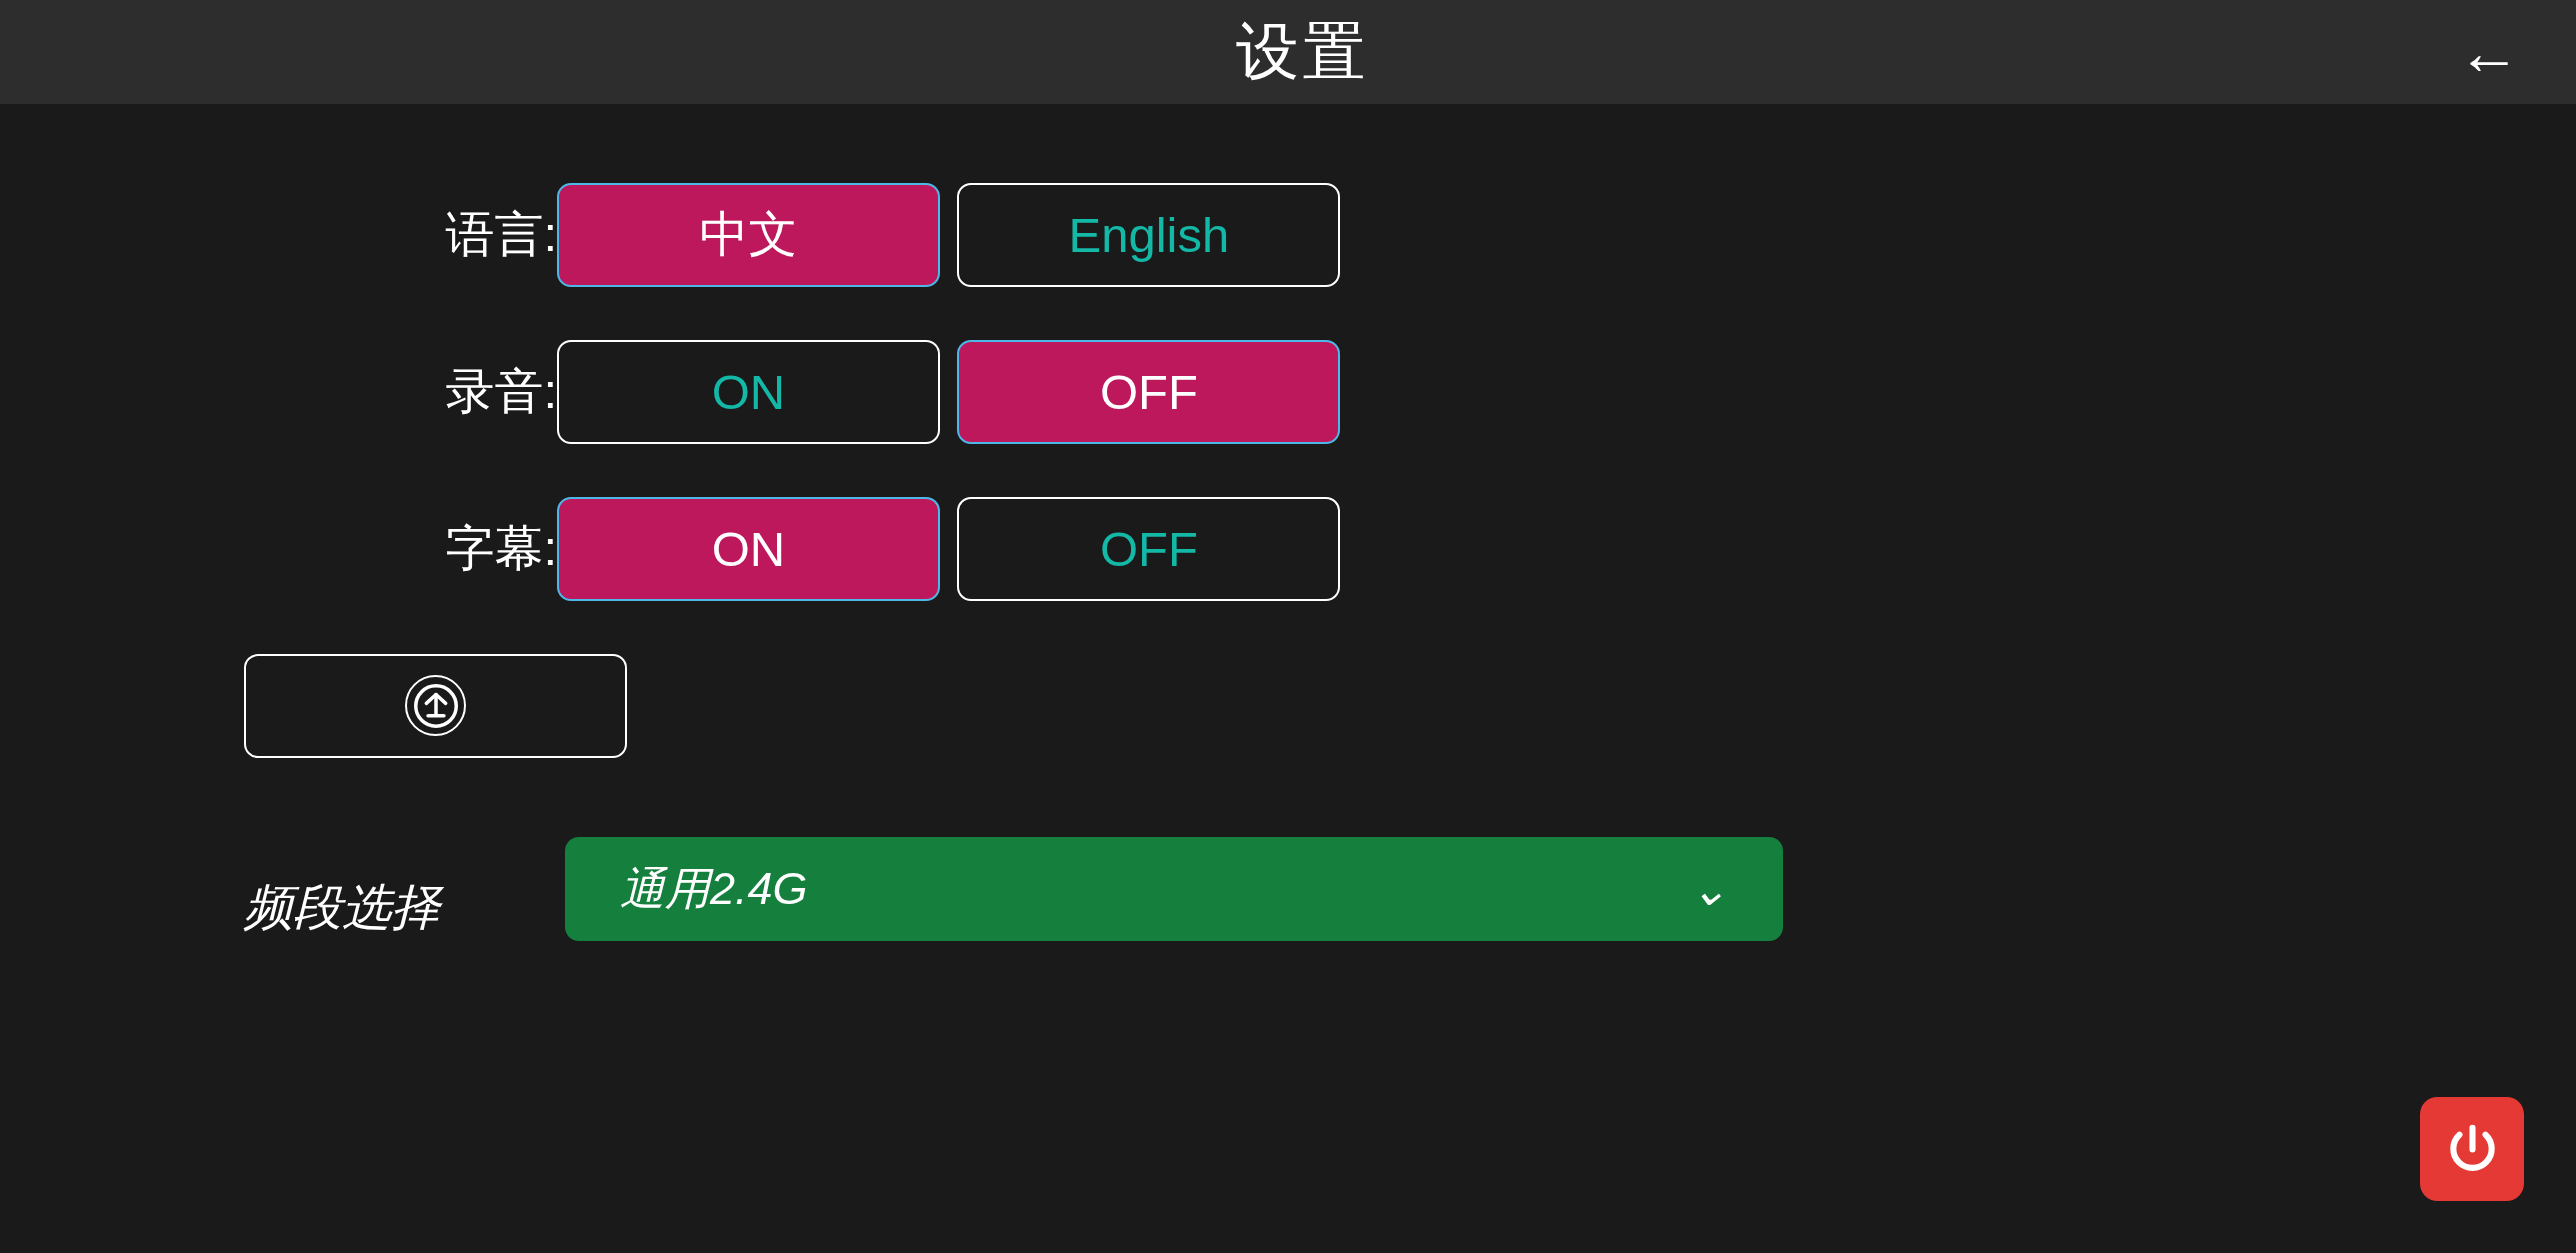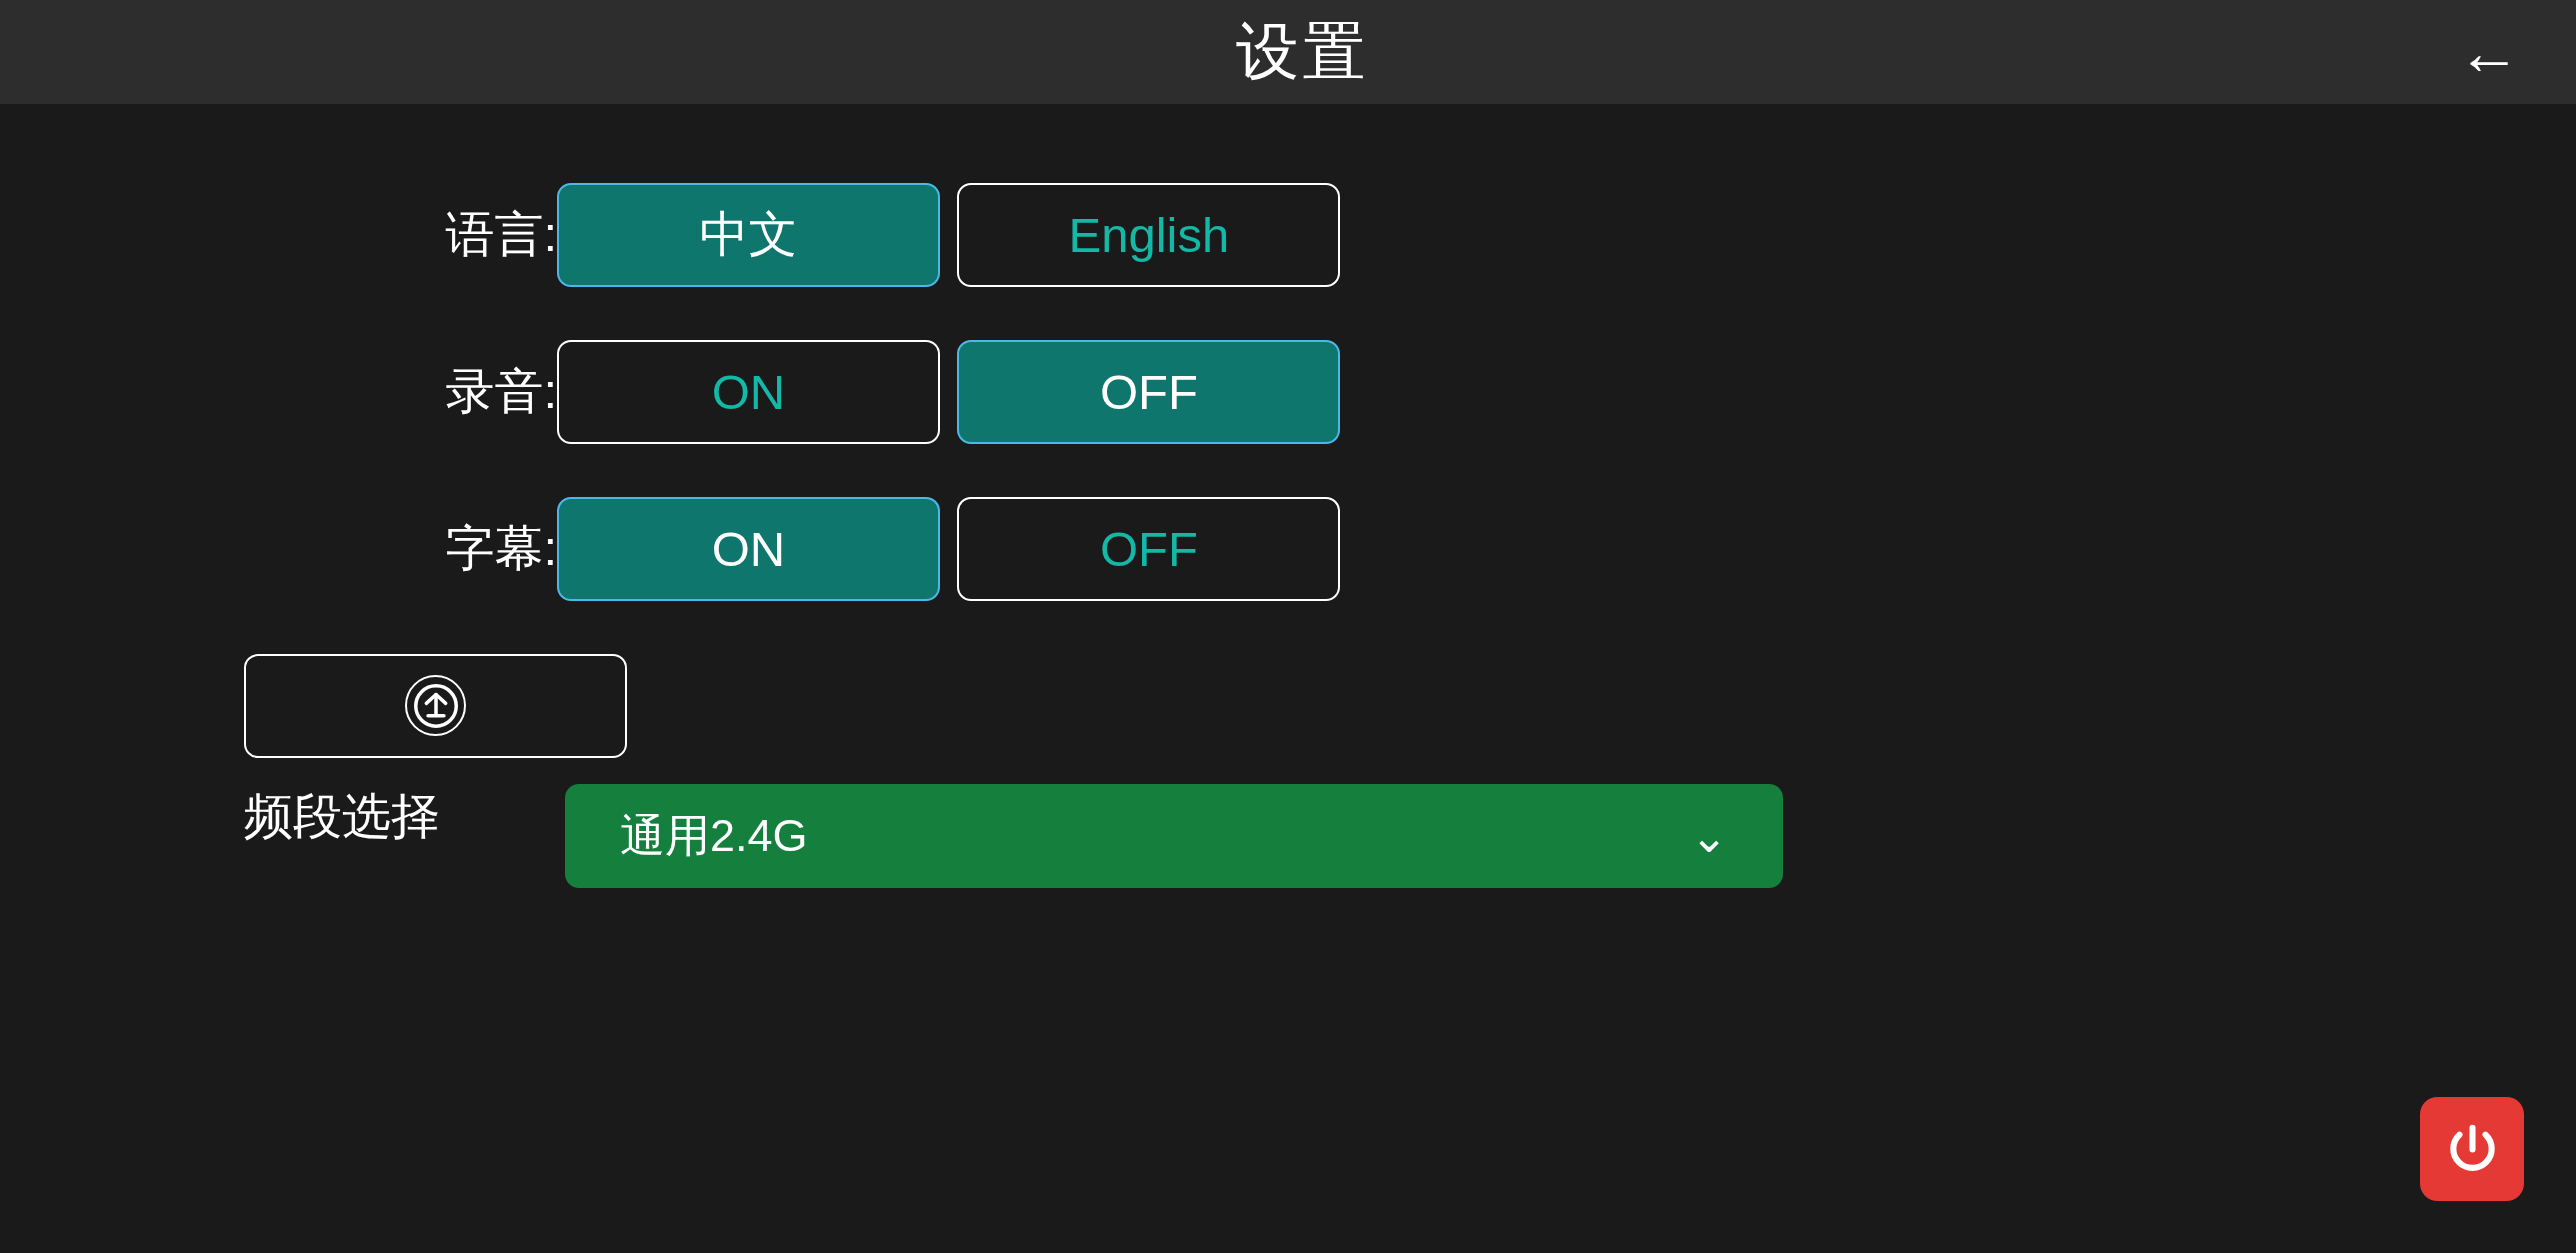--- a/index.html
+++ b/index.html
@@ -89,21 +89,21 @@
       cursor: pointer;
       display: flex;
       align-items: center;
       justify-content: center;
       border: 2.6px solid #ffffff;
       background-color: transparent;
       color: #ffffff;
     }
 
     .btn.active {
-      background-color: #0f766e;
+      background-color: #be185d;
       border-color: #4db8e8;
       color: #ffffff;
     }
 
     .btn.inactive {
       background-color: transparent;
       border-color: #ffffff;
       color: #14b8a6;
     }
 
@@ -127,22 +127,23 @@
       border: 2.6px solid #ffffff;
       border-radius: 50%;
       display: flex;
       align-items: center;
       justify-content: center;
       font-size: 44px;
     }
 
     .dropdown-row {
       display: flex;
-      align-items: flex-start;
+      align-items: flex-end;
       height: 157px;
+      font-style: italic;
     }
 
     .dropdown-label {
       font-size: 49px;
       color: #ffffff;
       width: 313px;
       text-align: left;
       flex-shrink: 0;
     }
 

